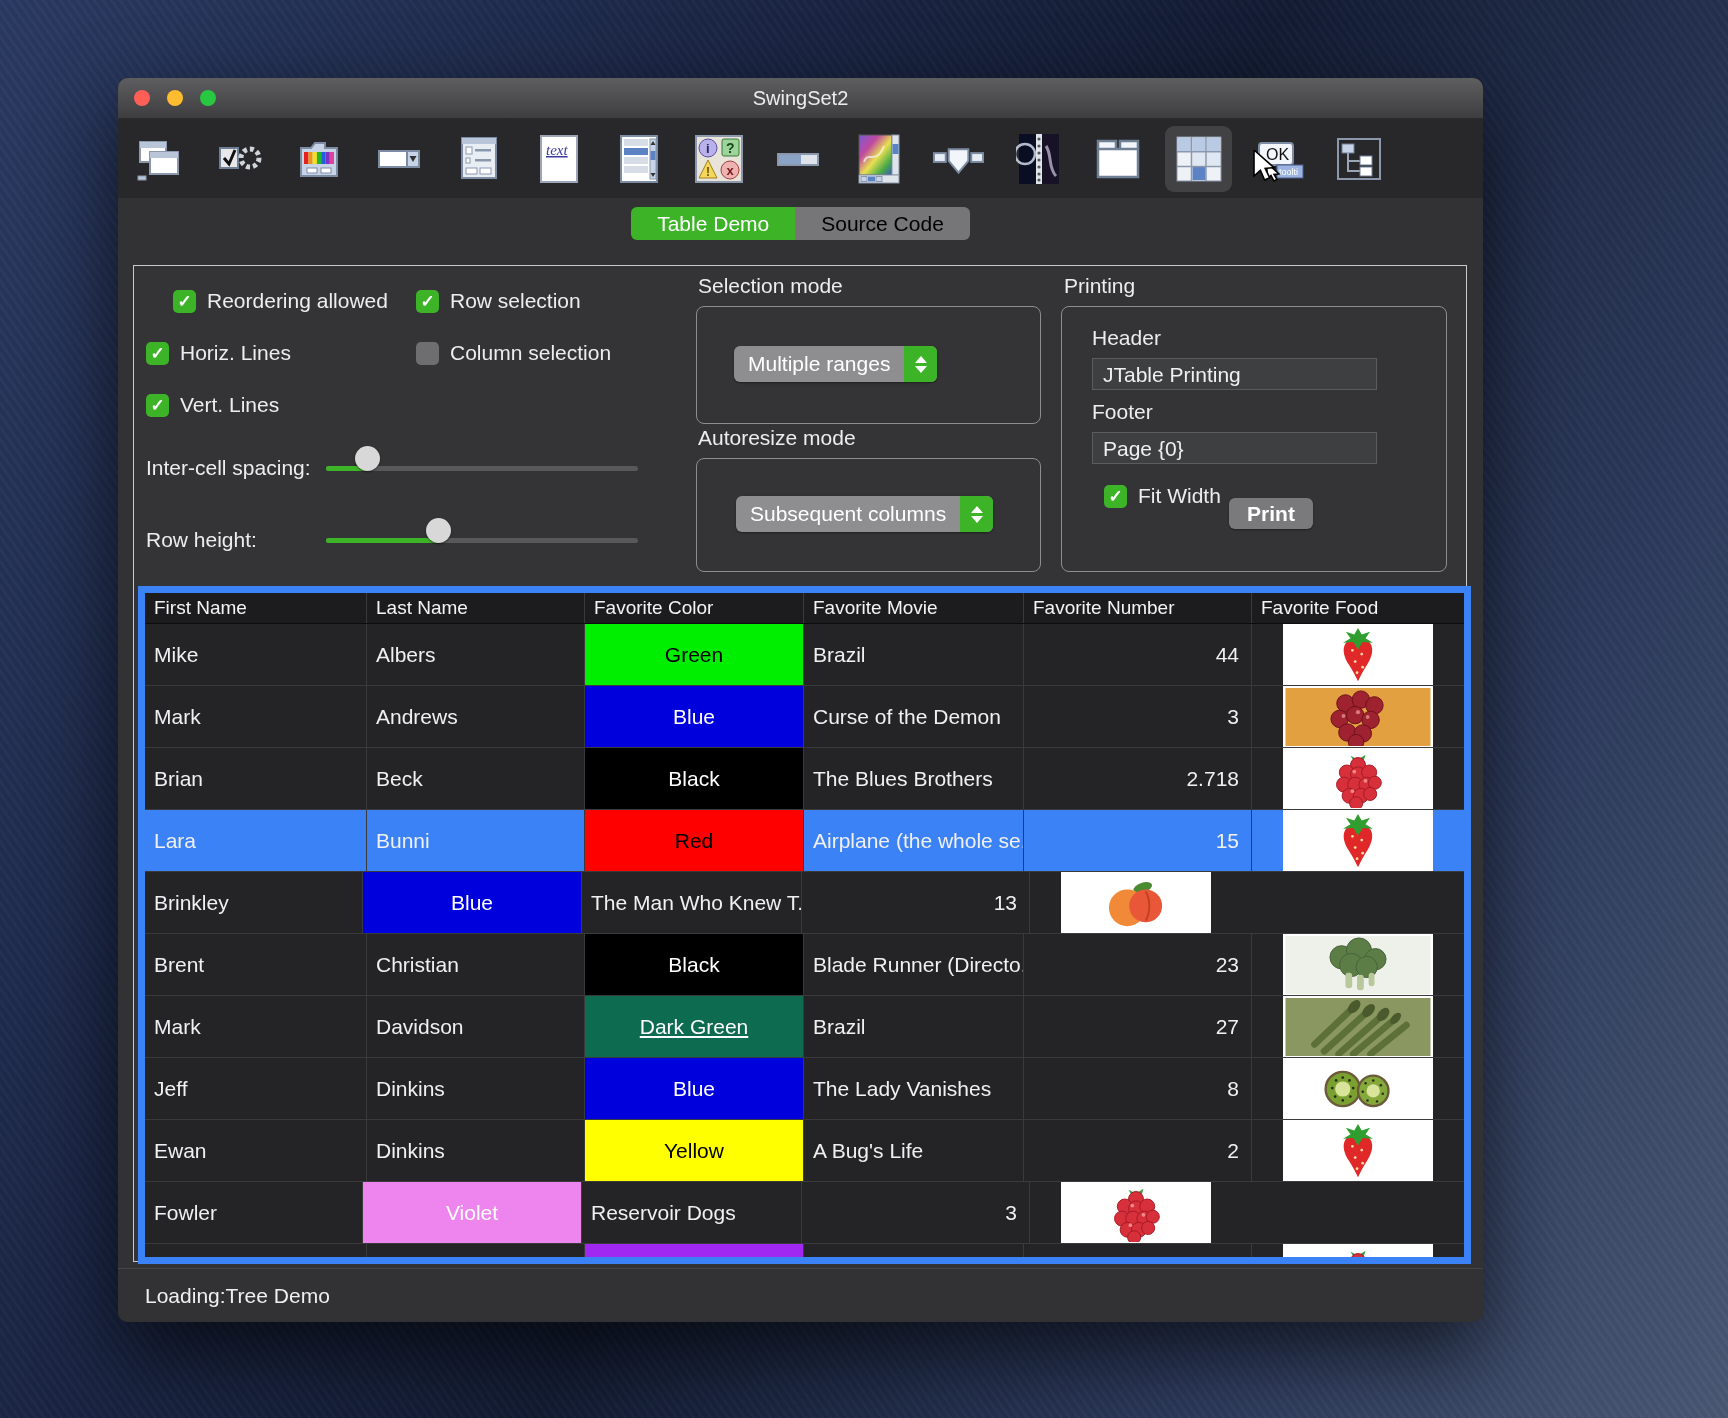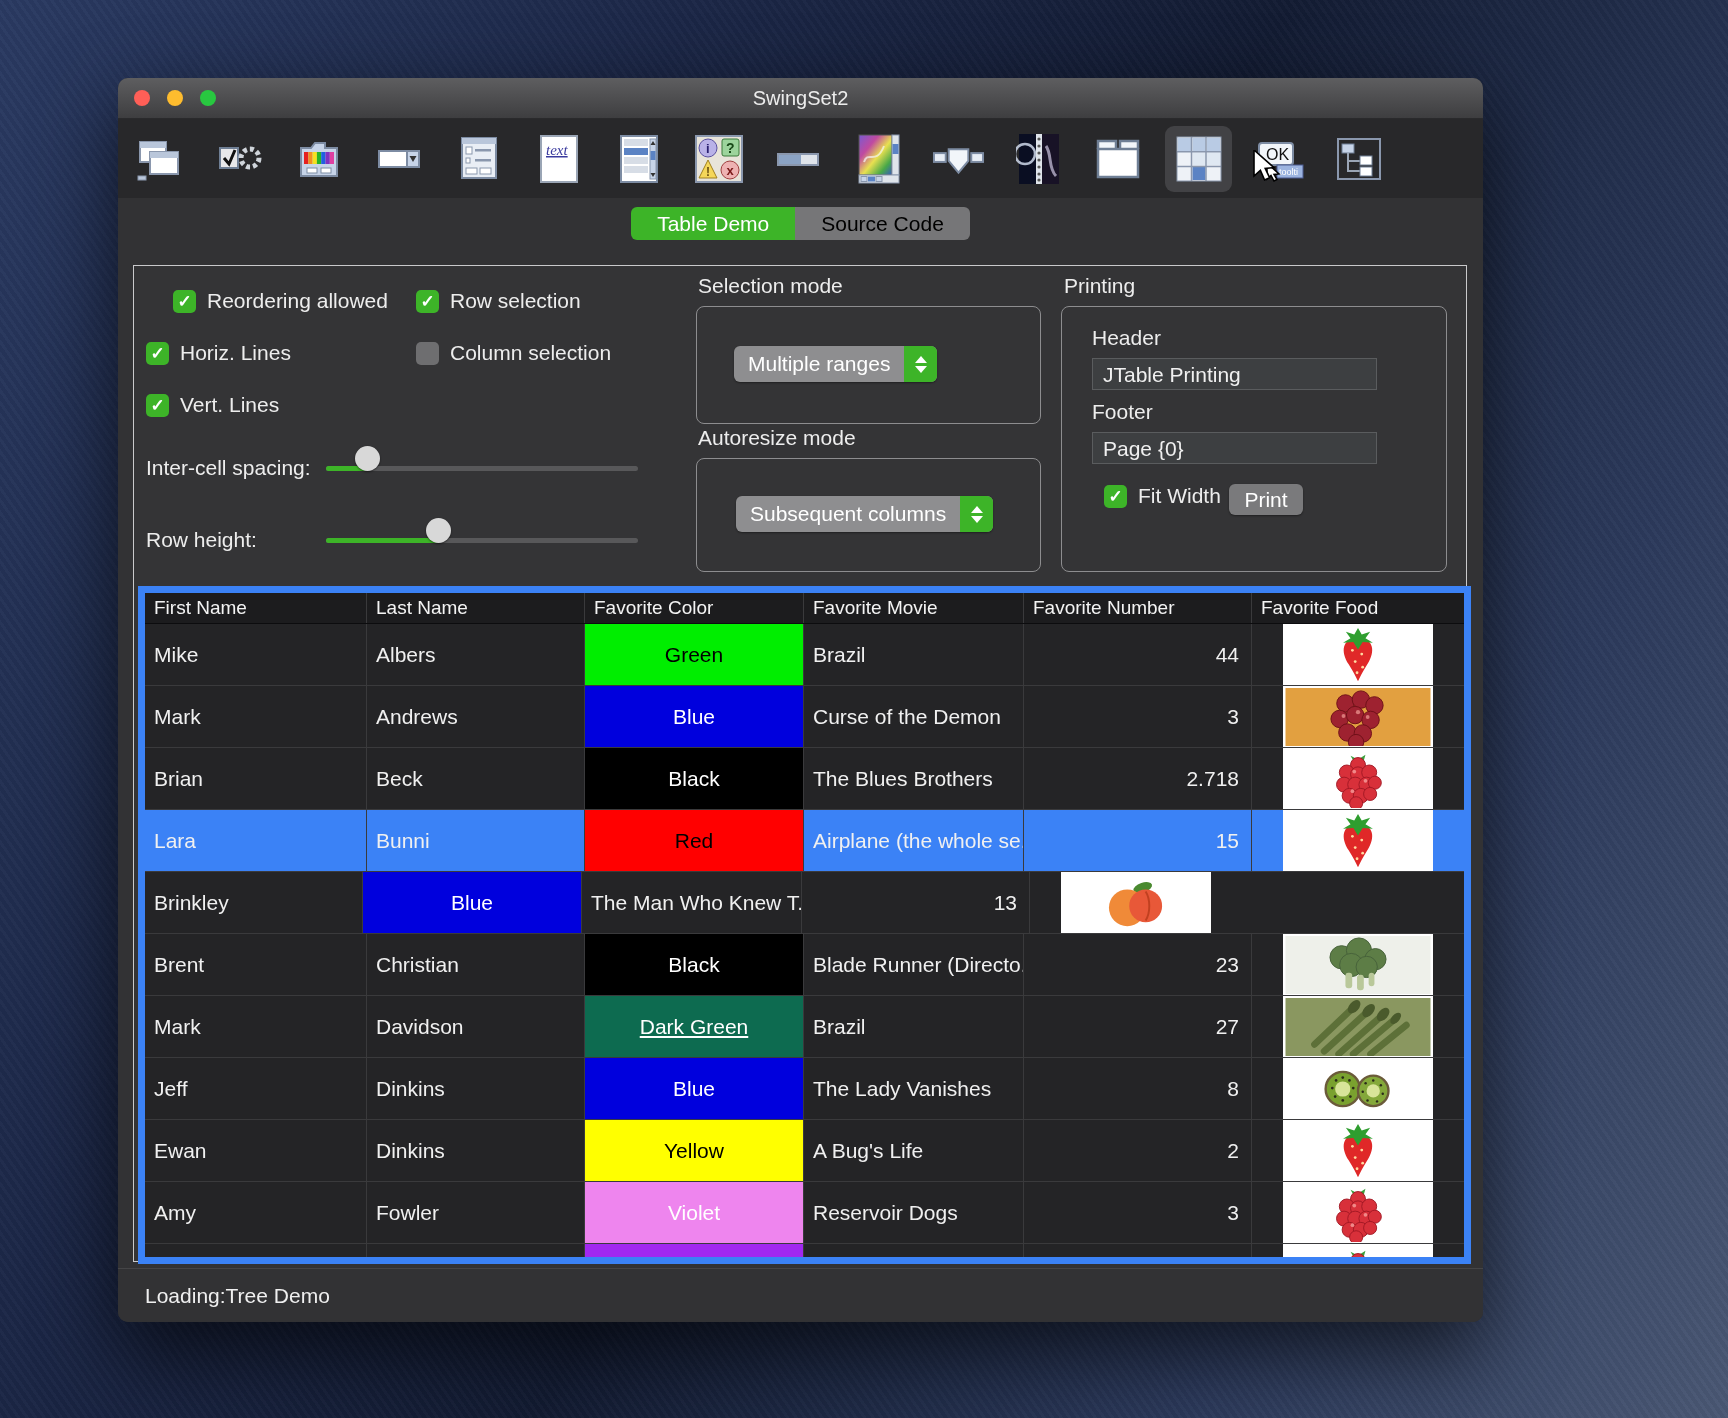--- a/index.html
+++ b/index.html
@@ -332,21 +332,21 @@
     <div class="uilabel" style="left:930px;top:8px;">Printing</div>
     <div class="group" style="left:927px;top:40px;width:386px;height:266px;"></div>
     <div class="uilabel" style="left:958px;top:60px;">Header</div>
     <div class="field" style="left:958px;top:92px;width:285px;">JTable Printing</div>
     <div class="uilabel" style="left:958px;top:134px;">Footer</div>
     <div class="field" style="left:958px;top:166px;width:285px;">Page {0}</div>
     <label class="cb checked" style="left:970px;top:218px;">
       <span class="box"></span>
       <span>Fit Width</span>
     </label>
-    <div class="btn" style="left:1095px;top:218px;width:74px;">Print</div>
+    <div class="btn" style="left:1095px;top:232px;width:84px;font-weight:bold;">Print</div>
 
     <div class="tbl">
       <div class="thead">
         <div class="th c0">First Name</div>
         <div class="th c1">Last Name</div>
         <div class="th c2">Favorite Color</div>
         <div class="th c3">Favorite Movie</div>
         <div class="th c4">Favorite Number</div>
         <div class="th c5">Favorite Food</div>
       </div>
@@ -578,21 +578,20 @@
                   <circle cx="34" cy="30" r="1.5" fill="#ffd9a0"></circle>
                   <circle cx="27" cy="38" r="1.5" fill="#ffd9a0"></circle>
                   <circle cx="35" cy="44" r="1.5" fill="#ffd9a0"></circle>
                   <circle cx="29" cy="50" r="1.5" fill="#ffd9a0"></circle>
                 </svg>
               </div>
     </div>
   </div>
 
   <div class="row">
-    <div class="cell c0">Amy</div>
     <div class="cell c1">Fowler</div>
     <div class="cell c2 color" style="background: rgb(238, 133, 238); color: rgb(255, 255, 255);">Violet</div>
     <div class="cell c3">Reservoir Dogs</div>
     <div class="cell c4 num">3</div>
     <div class="cell c5 food">
       <div class="foodimg">
                 <svg width="56" height="58" viewBox="0 0 60 62">
                   <path d="M22 6 L30 10 L38 5 L36 12 L26 13 Z" fill="#3c9e3c"></path>
                   <g fill="#d8303a" stroke="#a01824">
                     <circle cx="30" cy="16" r="8"></circle>

